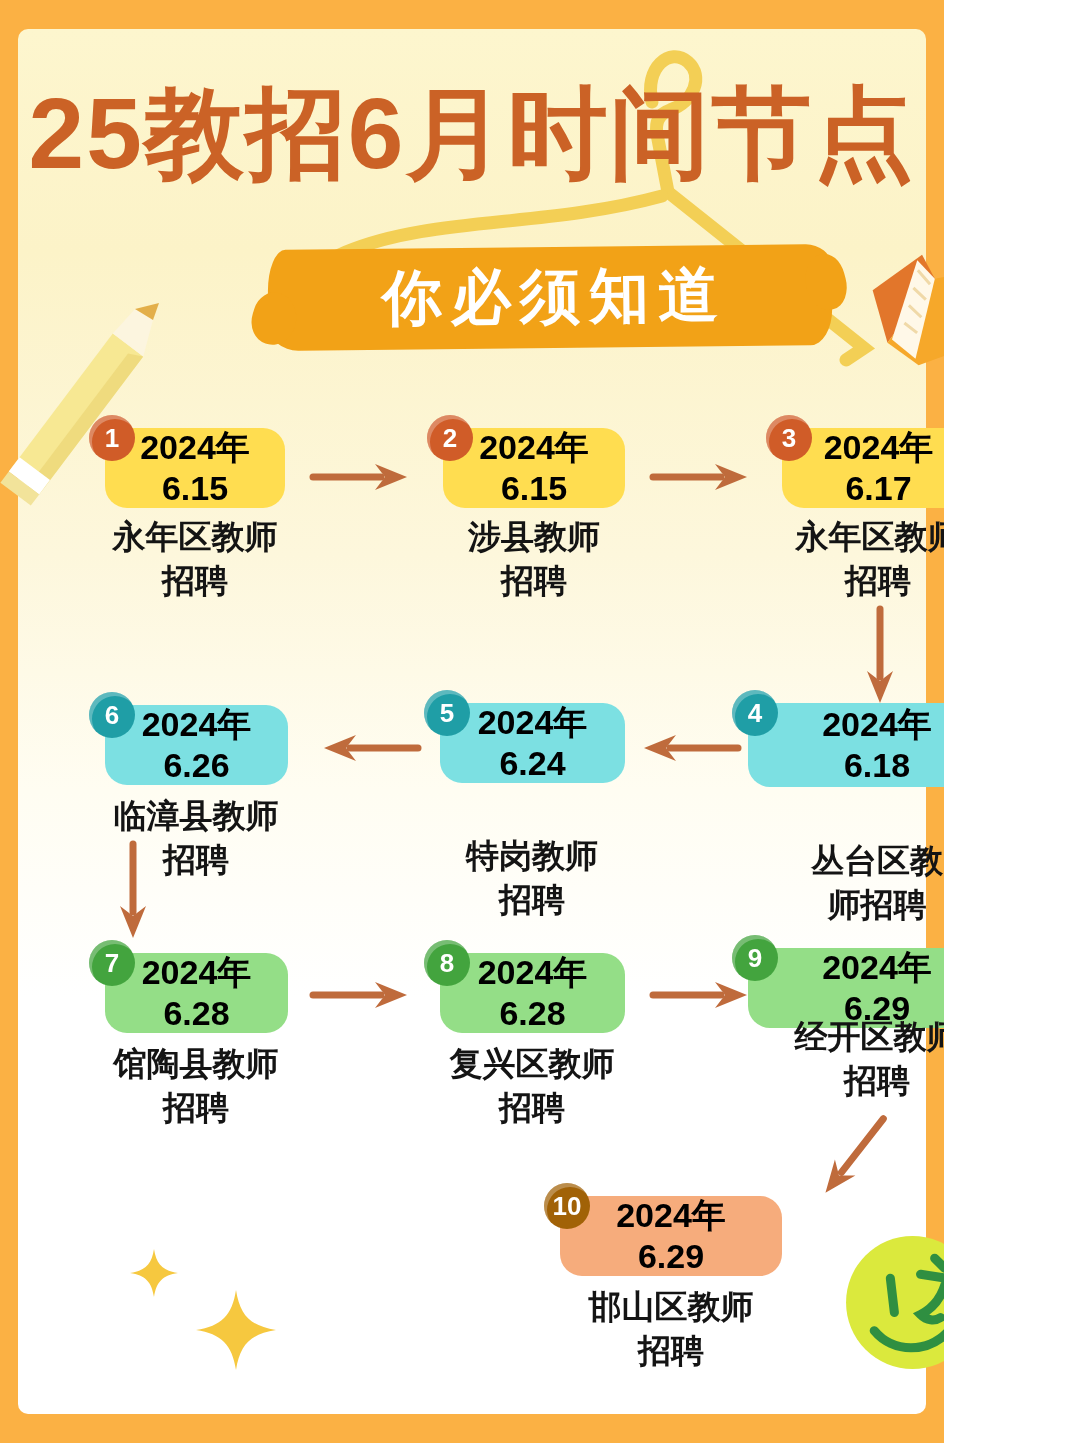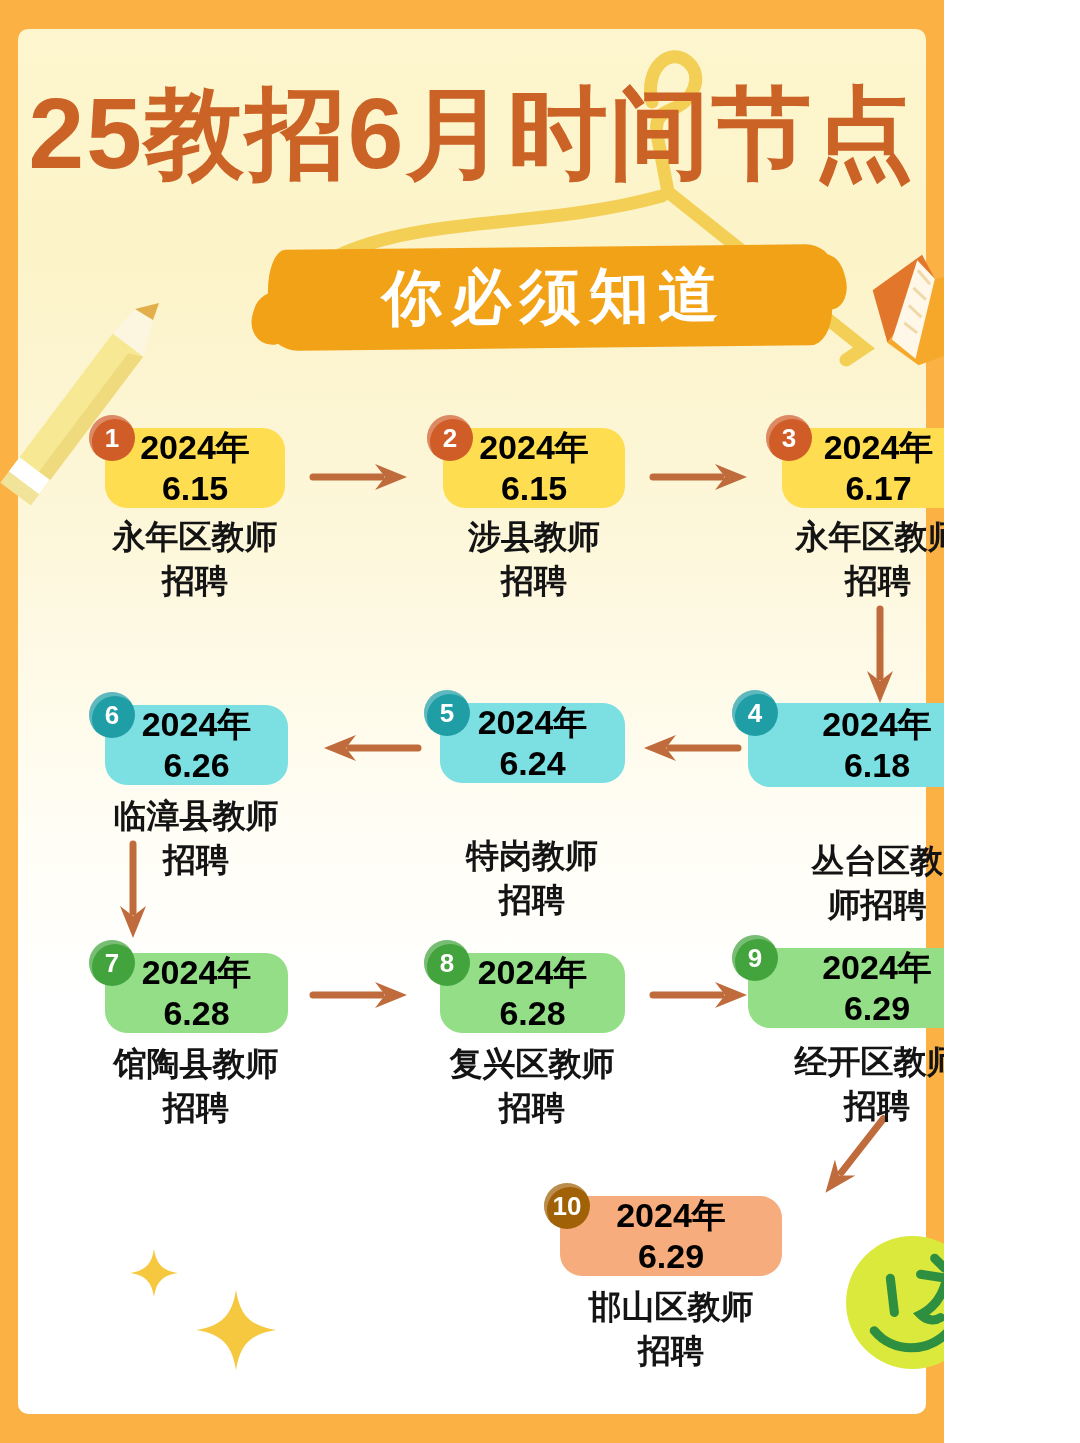--- a/index.html
+++ b/index.html
@@ -211,21 +211,21 @@
   </div>
 
   <div class="node">
     <div class="card c-green" style="left:748px;top:948px;width:258px;">
       <span class="badge b-green">9</span>
       <div class="date">
         <span>2024年</span>
           <span>6.29</span>
       </div>
     </div>
-    <div class="nlabel" style="left:727px;top:1040px;">
+    <div class="nlabel" style="left:727px;top:1015px;">
       <span>经开区教师</span>
         <span>招聘</span>
     </div>
   </div>
 
   <div class="node">
     <div class="card c-salmon" style="left:560px;top:1196px;width:222px;">
       <span class="badge b-brown">10</span>
       <div class="date">
         <span>2024年</span>

